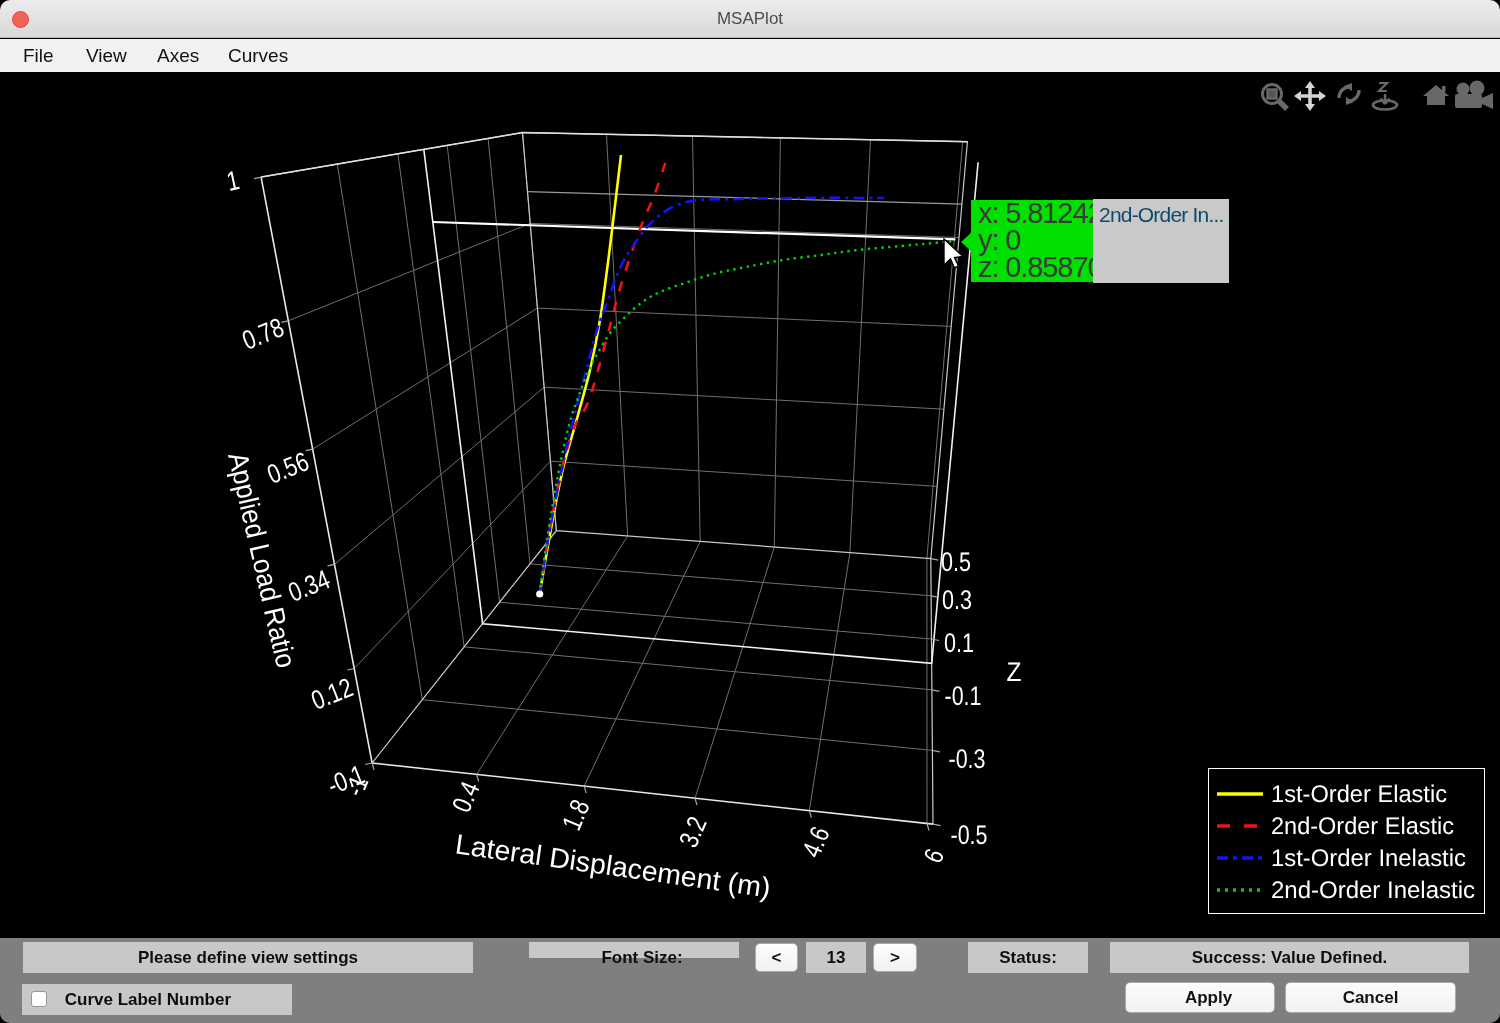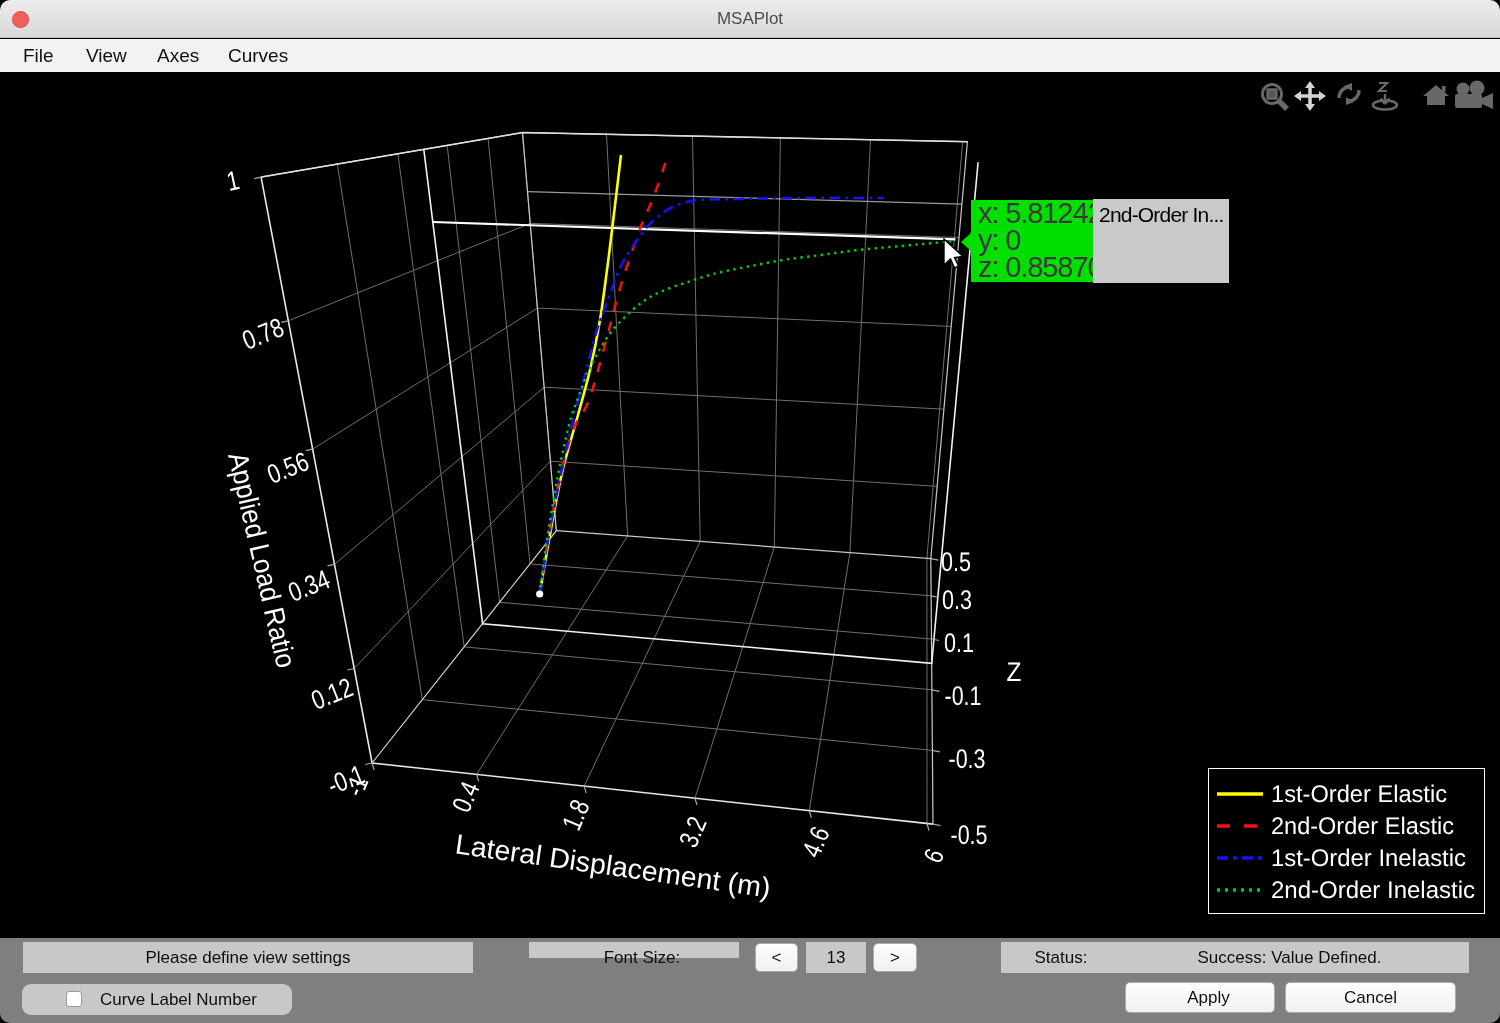--- a/index.html
+++ b/index.html
@@ -5,21 +5,21 @@
 text { text-rendering: geometricPrecision; }
 #win { position:absolute; left:0; top:0; width:1500px; height:1023px; border-radius:10px; overflow:hidden; background:#000; }
 #titlebar { position:absolute; left:0; top:0; width:1500px; height:38px; background:linear-gradient(#ececec,#d8d8d8); border-bottom:1px solid #b9b9b9; }
 #titlebar .dot { position:absolute; left:12px; top:10.5px; width:17px; height:17px; border-radius:50%; background:#f2605a; border:0.5px solid #e1483f; }
 #titlebar .title { position:absolute; left:0; right:0; top:0; height:38px; line-height:38px; text-align:center; font-size:17px; color:#4c4c4c; font-weight:500; }
 #menubar { position:absolute; left:0; top:39px; width:1500px; height:33px; background:#f2f2f2; }
 #menubar span { position:absolute; top:0; height:33px; line-height:34px; font-size:19px; color:#111; }
 #plot { position:absolute; left:0; top:72px; width:1500px; height:787px; background:#000; }
 .gbox { position:absolute; background:#c8c8c8; color:#0e0e0e; font-size:17px; text-align:center; }
 .wbtn { position:absolute; background:linear-gradient(#fdfdfd,#f1f1f1); border:1px solid #ababab; border-radius:5px; color:#111; font-size:17px; text-align:center; }
-#bottom { position:absolute; left:0; top:938px; width:1500px; height:85px; background:#7f7f7f; }
+#bottom { position:absolute; left:0; top:938px; width:1500px; height:85px; background:#7f7f7f;font-weight:bold; }
 </style></head><body>
 <div id="win">
 <div id="menubar">
 <span style="left:23px;">File</span>
 <span style="left:86px;">View</span>
 <span style="left:157px;">Axes</span>
 <span style="left:228px;">Curves</span>
 </div>
 <div id="titlebar">
       <div class="dot"></div>
@@ -131,21 +131,21 @@
   <circle cx="229" cy="10" r="7.5"></circle>
   <rect x="207" y="16" width="27" height="14" rx="2"></rect>
   <path d="M234 20 L245 15 L245 31 L234 26 Z"></path>
 </g>
 </svg>
 </div>
 
 <div style="position:absolute;left:971px;top:200px;width:122px;height:82px;background:#00e000;color:#3a3a3a;font-size:29px;line-height:27px;padding-left:7px;white-space:nowrap;overflow:hidden;letter-spacing:-1.1px;">
 x: 5.812429<br>y: 0<br>z: 0.8587025</div>
 <div style="position:absolute;width:0;height:0;border-top:9px solid transparent;border-bottom:9px solid transparent;border-right:10px solid #00e000;left:961px;top:233px;"></div>
-<div style="position:absolute;left:1093px;top:199px;width:136px;height:84px;background:#c9c9c9;color:#000000;font-size:21px;padding:4px 0 0 6px;white-space:nowrap;overflow:hidden;letter-spacing:-0.8px;">2nd-Order In...</div>
+<div style="position:absolute;left:1093px;top:199px;width:136px;height:84px;background:#c9c9c9;color:#0c4a6e;font-size:21px;padding:4px 0 0 6px;white-space:nowrap;overflow:hidden;letter-spacing:-0.8px;">2nd-Order In...</div>
 
 <div style="position:absolute;left:1208px;top:768px;width:277px;height:146px;background:#000;border:1.5px solid #fff;">
 <svg width="274" height="143" xmlns="http://www.w3.org/2000/svg" style="font-family:'Liberation Sans',sans-serif;">
 <line x1="8" y1="25" x2="54" y2="25" stroke="#ffff00" stroke-width="3.6"></line>
 <line x1="8" y1="57" x2="54" y2="57" stroke="#f01414" stroke-width="3.6" stroke-dasharray="13 14"></line>
 <line x1="8" y1="89" x2="54" y2="89" stroke="#1414f0" stroke-width="3.6" stroke-dasharray="11 5 4 5"></line>
 <line x1="8" y1="121" x2="54" y2="121" stroke="#00d018" stroke-width="3.6" stroke-dasharray="3 5"></line>
 <g fill="#fff" font-size="24">
 <text x="62" y="33" textLength="176" lengthAdjust="spacingAndGlyphs">1st-Order Elastic</text>
 <text x="62" y="65" textLength="183" lengthAdjust="spacingAndGlyphs">2nd-Order Elastic</text>
@@ -158,21 +158,21 @@
 <svg width="30" height="40" style="position:absolute;left:941px;top:238px;" xmlns="http://www.w3.org/2000/svg">
 <path d="M3 1 L3 27 L9.5 21 L13.5 30 L17.5 28 L13.5 19.5 L22 18.5 Z" fill="#fff" stroke="#000" stroke-width="1.4"></path>
 </svg>
 
 <div id="bottom">
 <div class="gbox" style="left:23px;top:4px;width:450px;height:31px;line-height:31px;">Please define view settings</div>
 <div class="gbox" style="left:529px;top:4px;width:210px;height:16px;line-height:31px;padding-left:16px;">Font Size:</div>
 <div class="wbtn" style="left:755px;top:5px;width:43px;height:29px;line-height:28px;">&lt;</div>
 <div class="gbox" style="left:806px;top:4px;width:60px;height:31px;line-height:31px;">13</div>
 <div class="wbtn" style="left:873px;top:5px;width:44px;height:29px;line-height:28px;">&gt;</div>
-<div class="gbox" style="left:1001px;top:4px;width:120px;height:31px;line-height:31px;">Status:</div>
+<div class="gbox" style="left:968px;top:4px;width:120px;height:31px;line-height:31px;">Status:</div>
 <div class="gbox" style="left:1110px;top:4px;width:359px;height:31px;line-height:31px;">Success: Value Defined.</div>
-<div class="gbox" style="left:22px;top:46px;width:270px;height:31px;line-height:31px;text-align:center;border-radius:9px;">
+<div class="gbox" style="left:22px;top:46px;width:270px;height:31px;line-height:31px;text-align:left;">
   <span style="display:inline-block;width:16px;height:16px;background:#fff;border:1px solid #999;border-radius:3px;margin:7px 0 0 9px;vertical-align:top;"></span>
   <span style="display:inline-block;margin-left:13px;">Curve Label Number</span></div>
 <div class="wbtn" style="left:1125px;top:44px;width:150px;height:31px;line-height:30px;padding-left:17px;">Apply</div>
 <div class="wbtn" style="left:1285px;top:44px;width:171px;height:31px;line-height:30px;">Cancel</div>
 </div>
 </div>
 
 </body></html>

